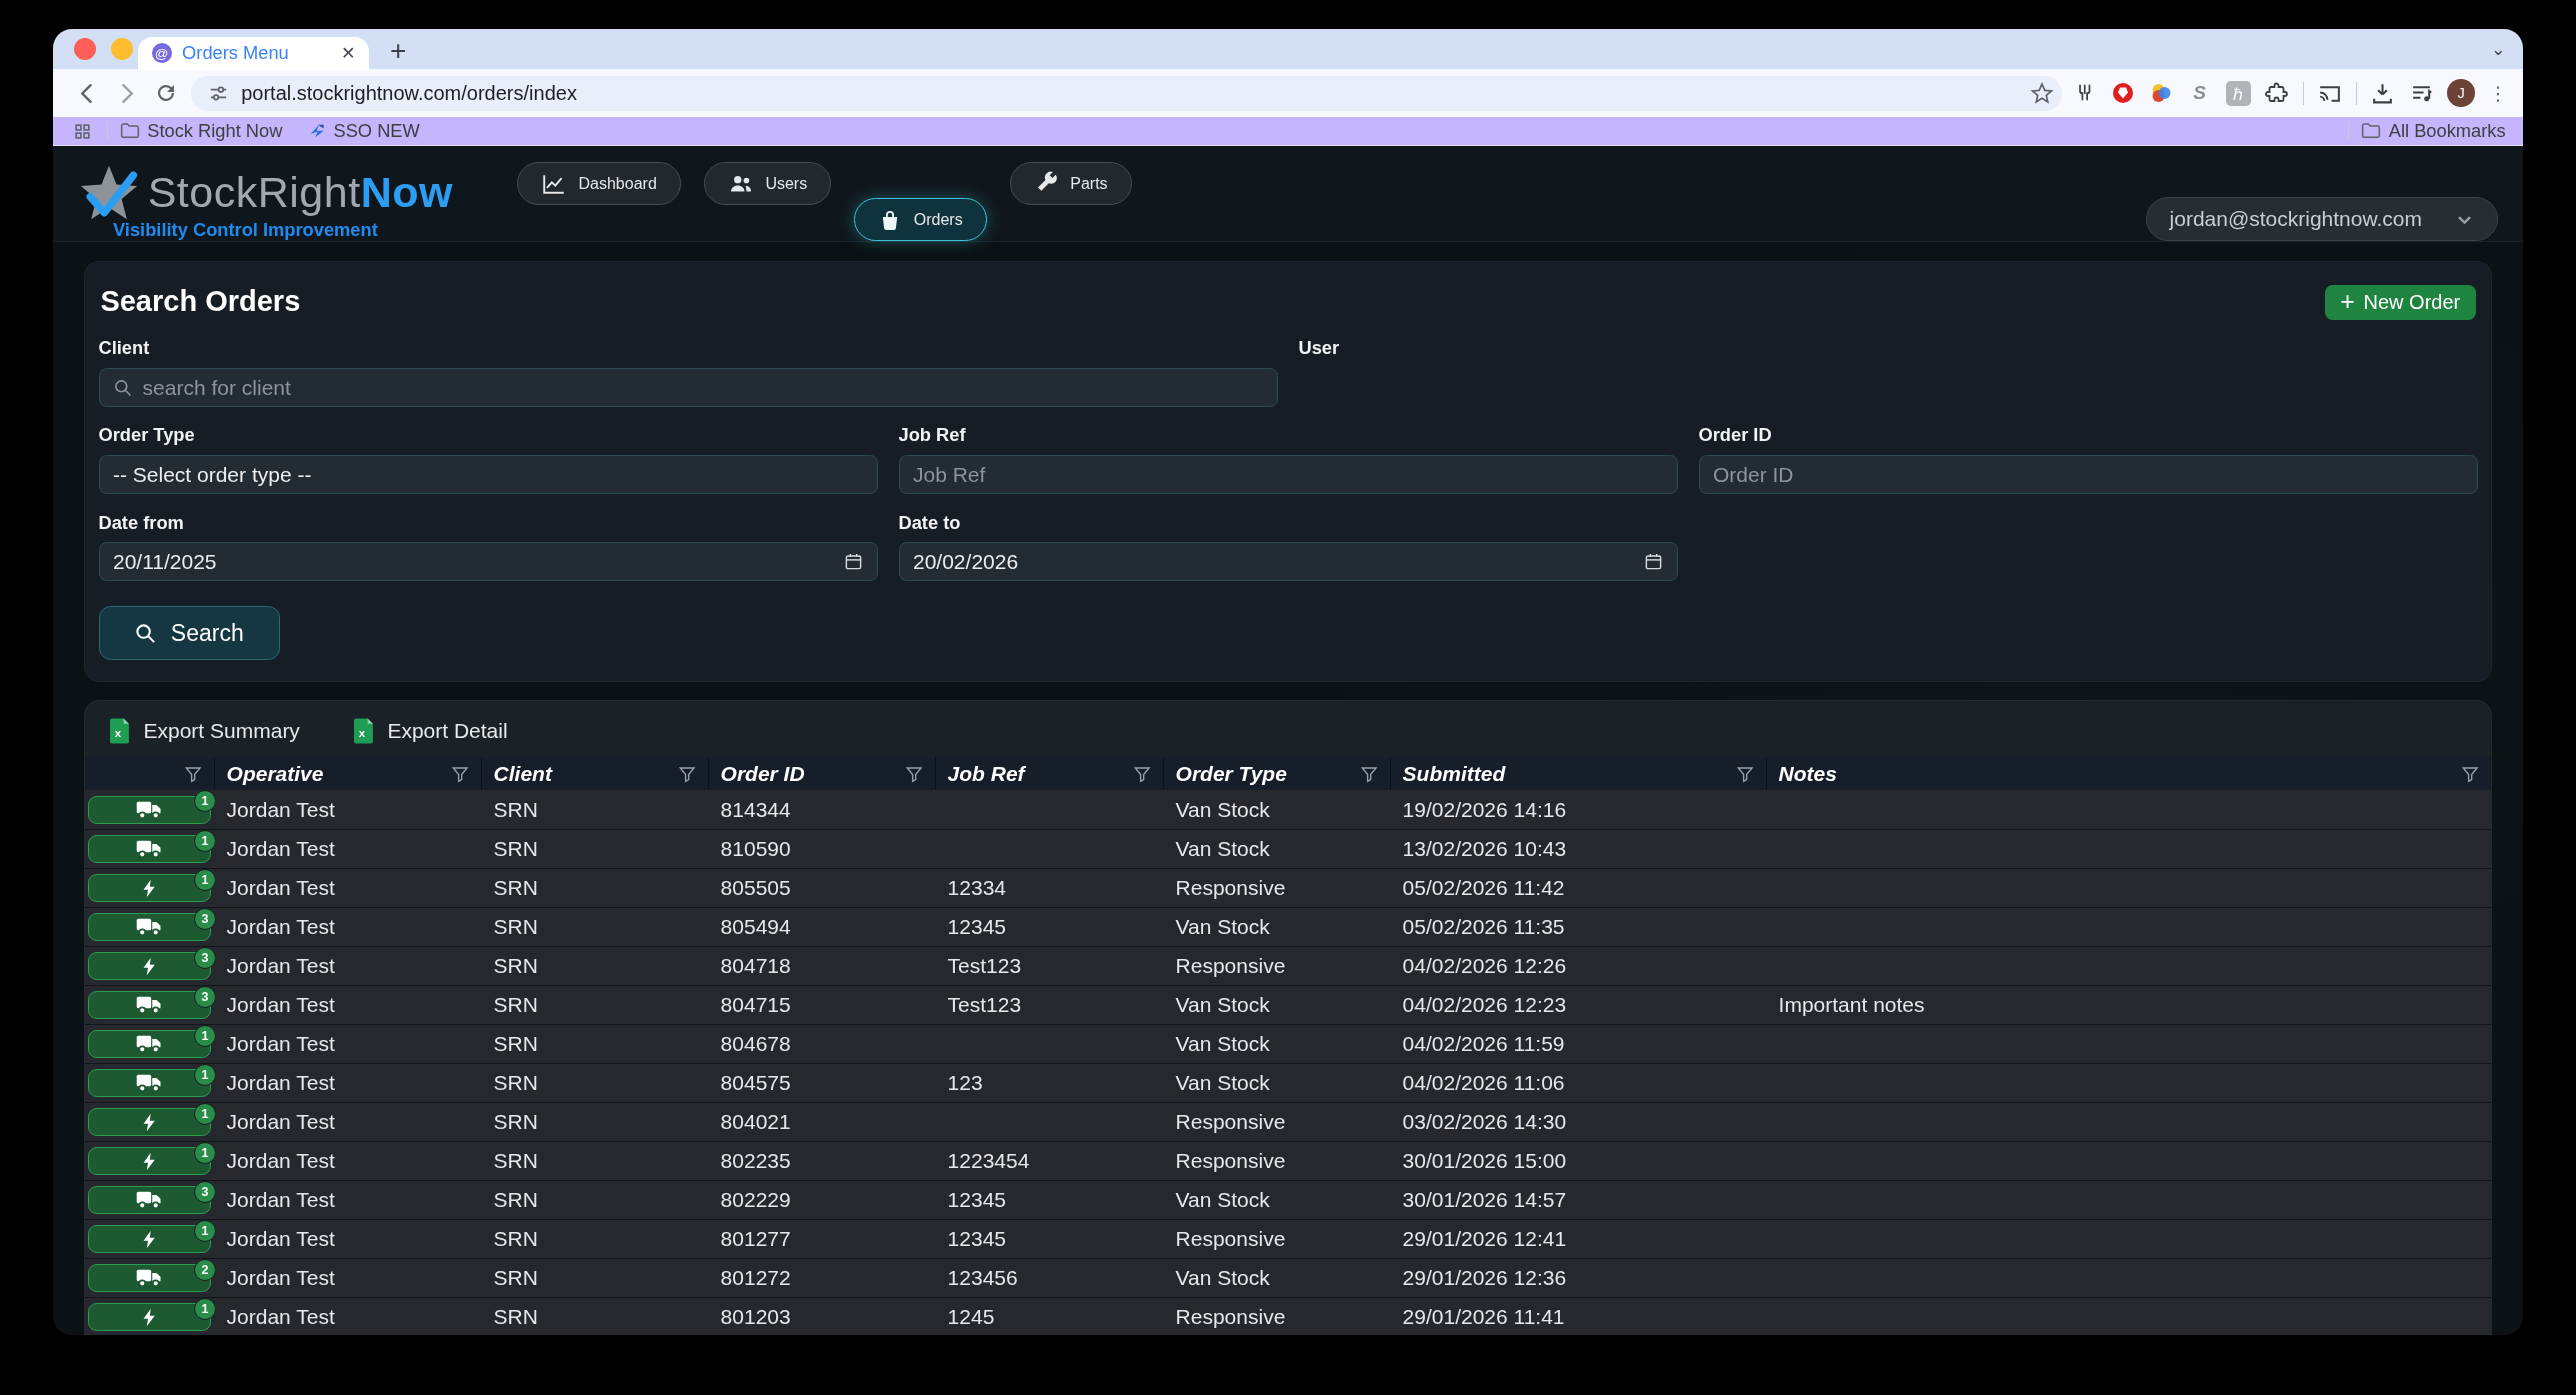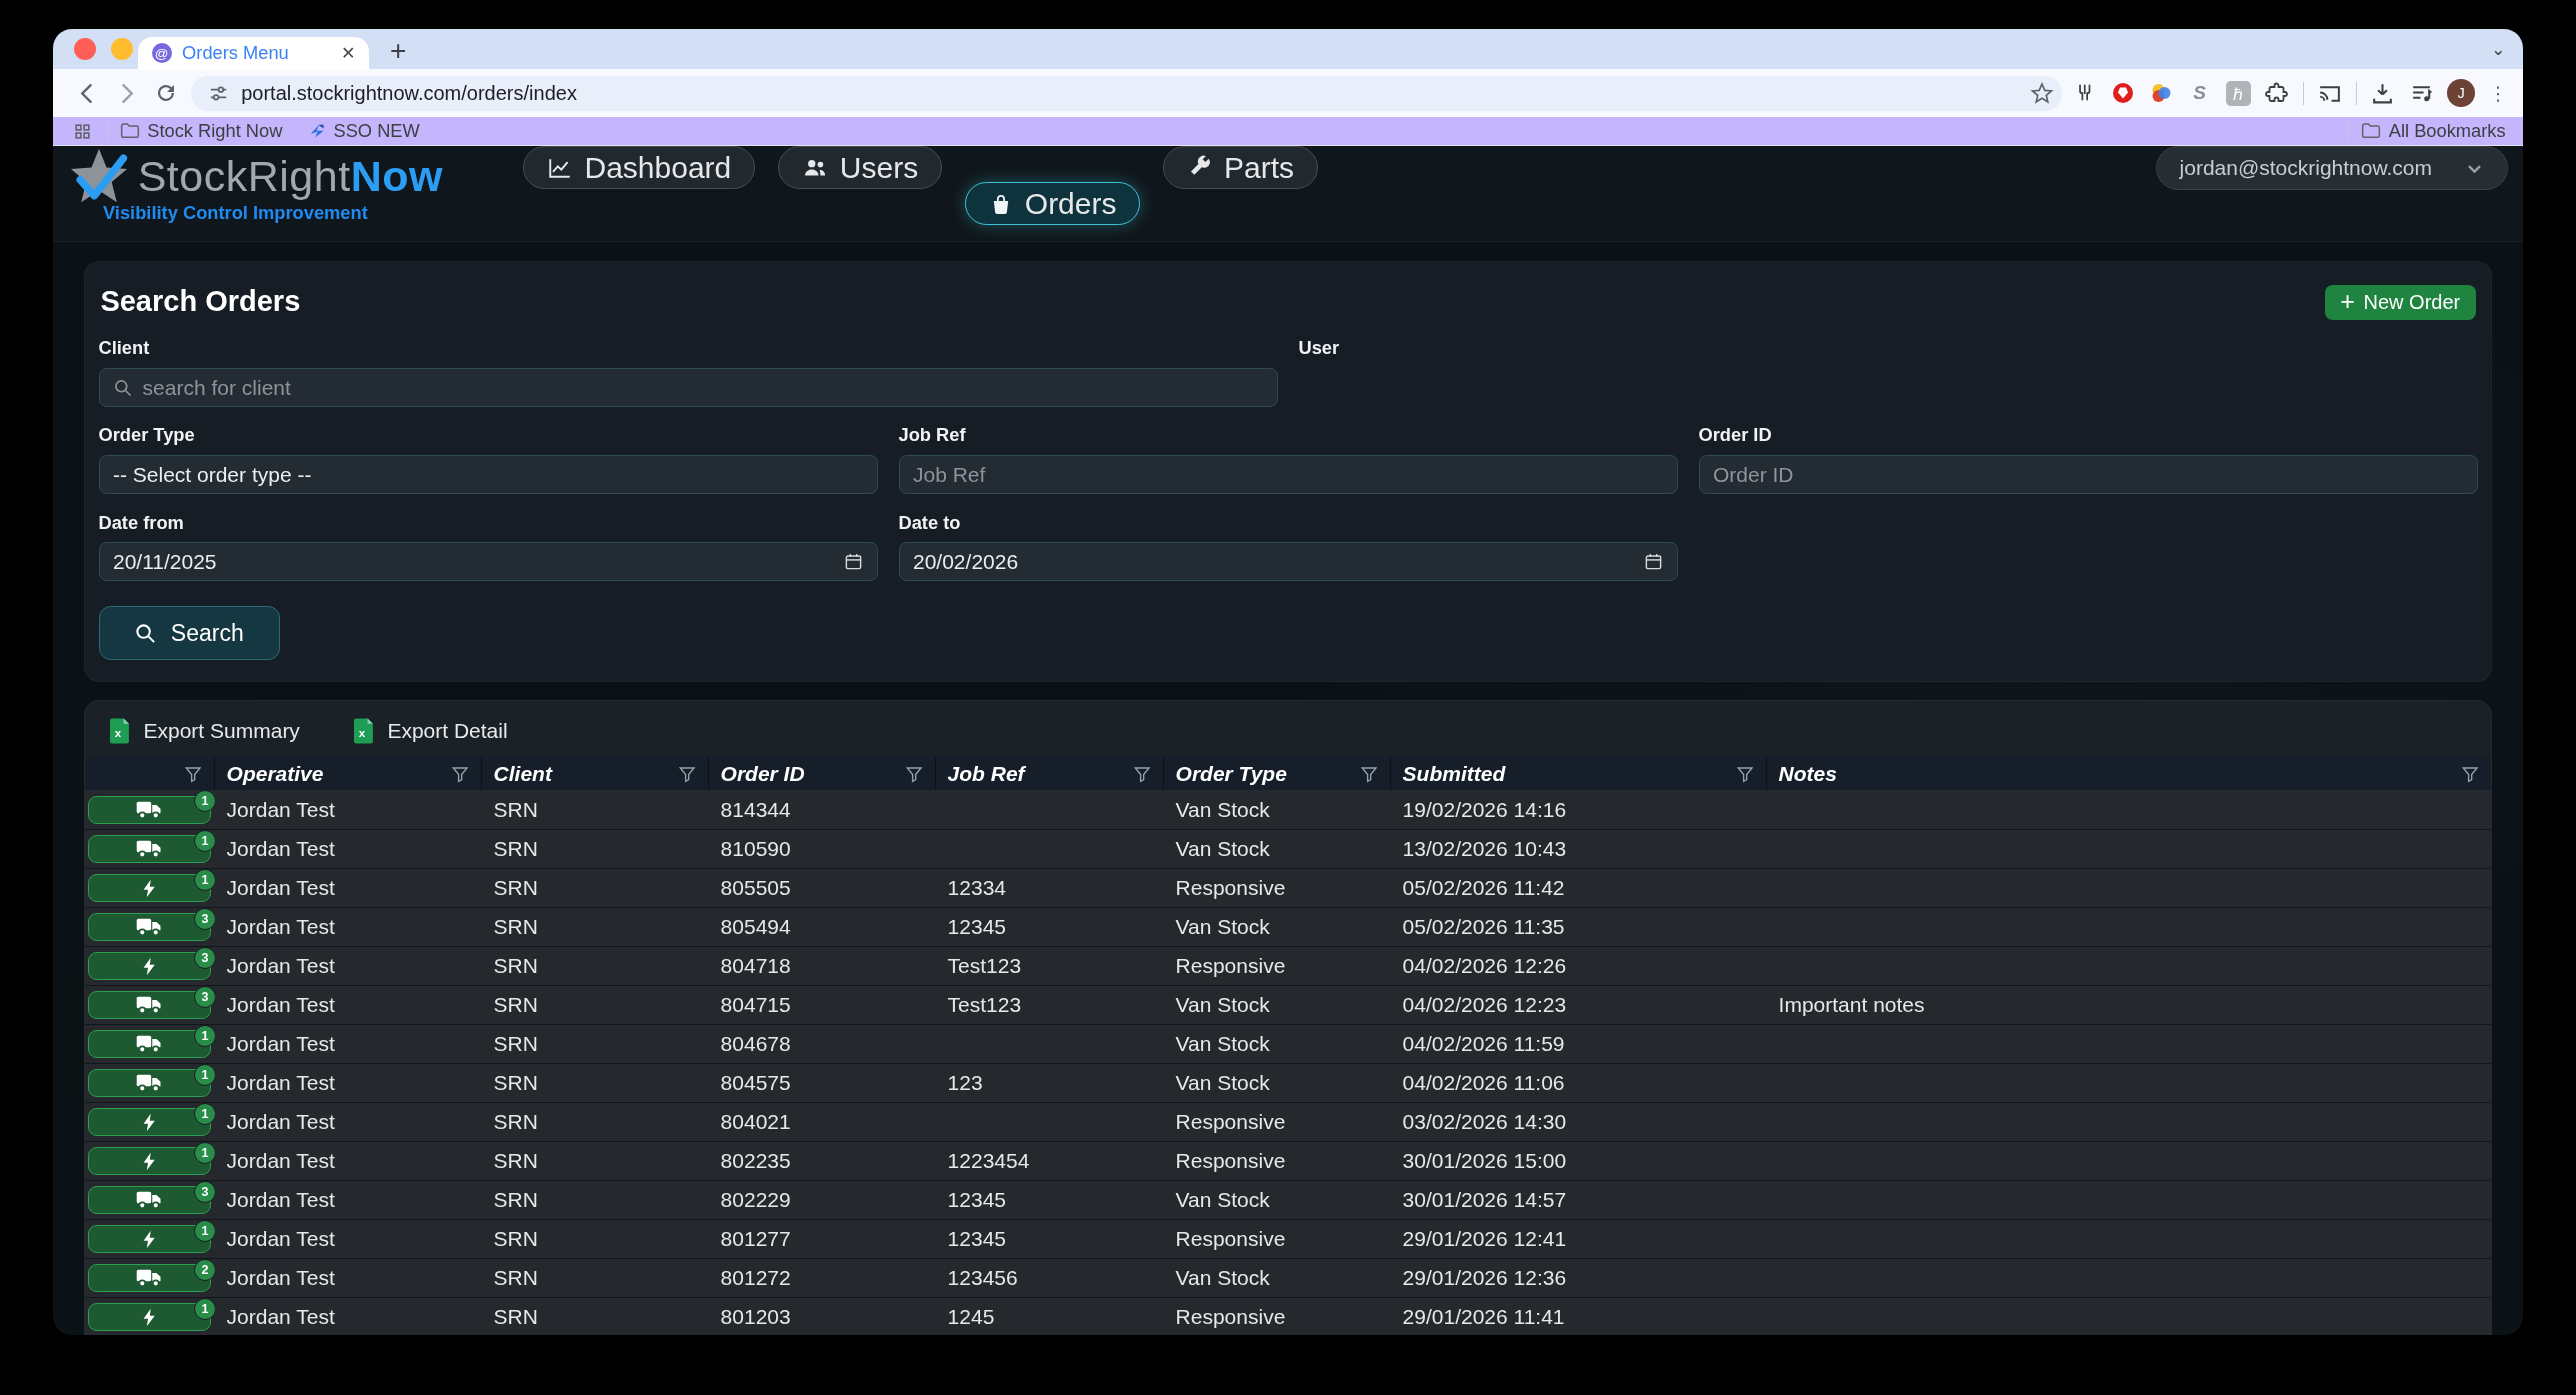--- a/index.html
+++ b/index.html
@@ -29,28 +29,28 @@
   .avatar { width:28px; height:28px; border-radius:50%; background:#6d4338; color:#fff; font-size:14.5px; display:flex; align-items:center; justify-content:center; }
   .dots { color:#5f6368; font-size:19px; letter-spacing:0; }
 
   
   .bookmarks { height:29px; background:#c4b5fd; border-bottom:1px solid #e1e5eb; display:flex; align-items:center; padding:0 17.4px; gap:11.6px; font-size:18.3px; color:#3c4043; }
   .bm-item { display:flex; align-items:center; gap:7.7px; }
   .bm-spacer { flex:1; }
 
   
   .page { height:1189px; background:radial-gradient(ellipse 868px 482px at 25% 75%, #0e1a19 0%, rgba(13,19,22,0) 70%), radial-gradient(ellipse 1060px 578px at 80% 40%, #0e1619 0%, rgba(13,19,22,0) 70%), #0b1215; }
-  .appheader { height:96px; background:#10171c; border-bottom:1px solid #1b2329; display:flex; align-items:flex-start; padding:0 15px;gap:16px; }
+  .appheader { height:96px; background:#10171c; border-bottom:1px solid #1b2329; display:flex; align-items:flex-end; padding:0 25px; }
   .logo { display:flex; flex-direction:column; }
   .logo-row { display:flex; align-items:center; gap:7.7px; }
   .brand { font-size:43px; font-weight:500; color:#a2a8ae; letter-spacing:0.5px; }
   .brand b { color:#2b9df3; font-weight:700; }
   .tagline { font-size:18.3px; font-weight:700; color:#1f8bf0; margin:-3.9px 0 0 35px; }
   .nav { display:flex; gap:23px; margin-left:64px; }
-  .nav-pill { height:43px; padding:0 23px; border-radius:22px; background:#21282e; border:1.9px solid #474e54; color:#e6e8ea; font-size:30px; display:flex; align-items:center; gap:11.6px; }
+  .nav-pill { height:43px; padding:0 23px; border-radius:22px; background:#21282e; border:1.9px solid #474e54; color:#e6e8ea; font-size:16px; display:flex; align-items:center; gap:11.6px; }
   .nav-pill.active { background:#0f333c; border-color:#3fc3d8; box-shadow:0 0 15.4px rgba(63,195,216,.35);margin-top:36px; }
   .hdr-spacer { flex:1; }
   .account { height:44px; padding:0 23px; border-radius:22px; background:#262d33; border:1px solid #3b4248; color:#c9ced3; font-size:21px; display:flex; align-items:center; gap:33px; }
 
   
   .card { margin:0 31px; background:#161d24; border:1px solid rgba(255,255,255,.04); border-radius:15.4px; }
   .search-card { margin-top:19px; padding:23px 13.5px 21px 13.5px; }
   .card-head { display:flex; justify-content:space-between; align-items:flex-start; padding:0 1.9px; }
   .card-title { font-size:29px; font-weight:700; color:#fff; }
   .btn-green { height:35px; padding:0 15.4px; border-radius:7.7px; background:#1e8440; color:#fff; font-size:20px; display:flex; align-items:center; gap:8.7px; }

